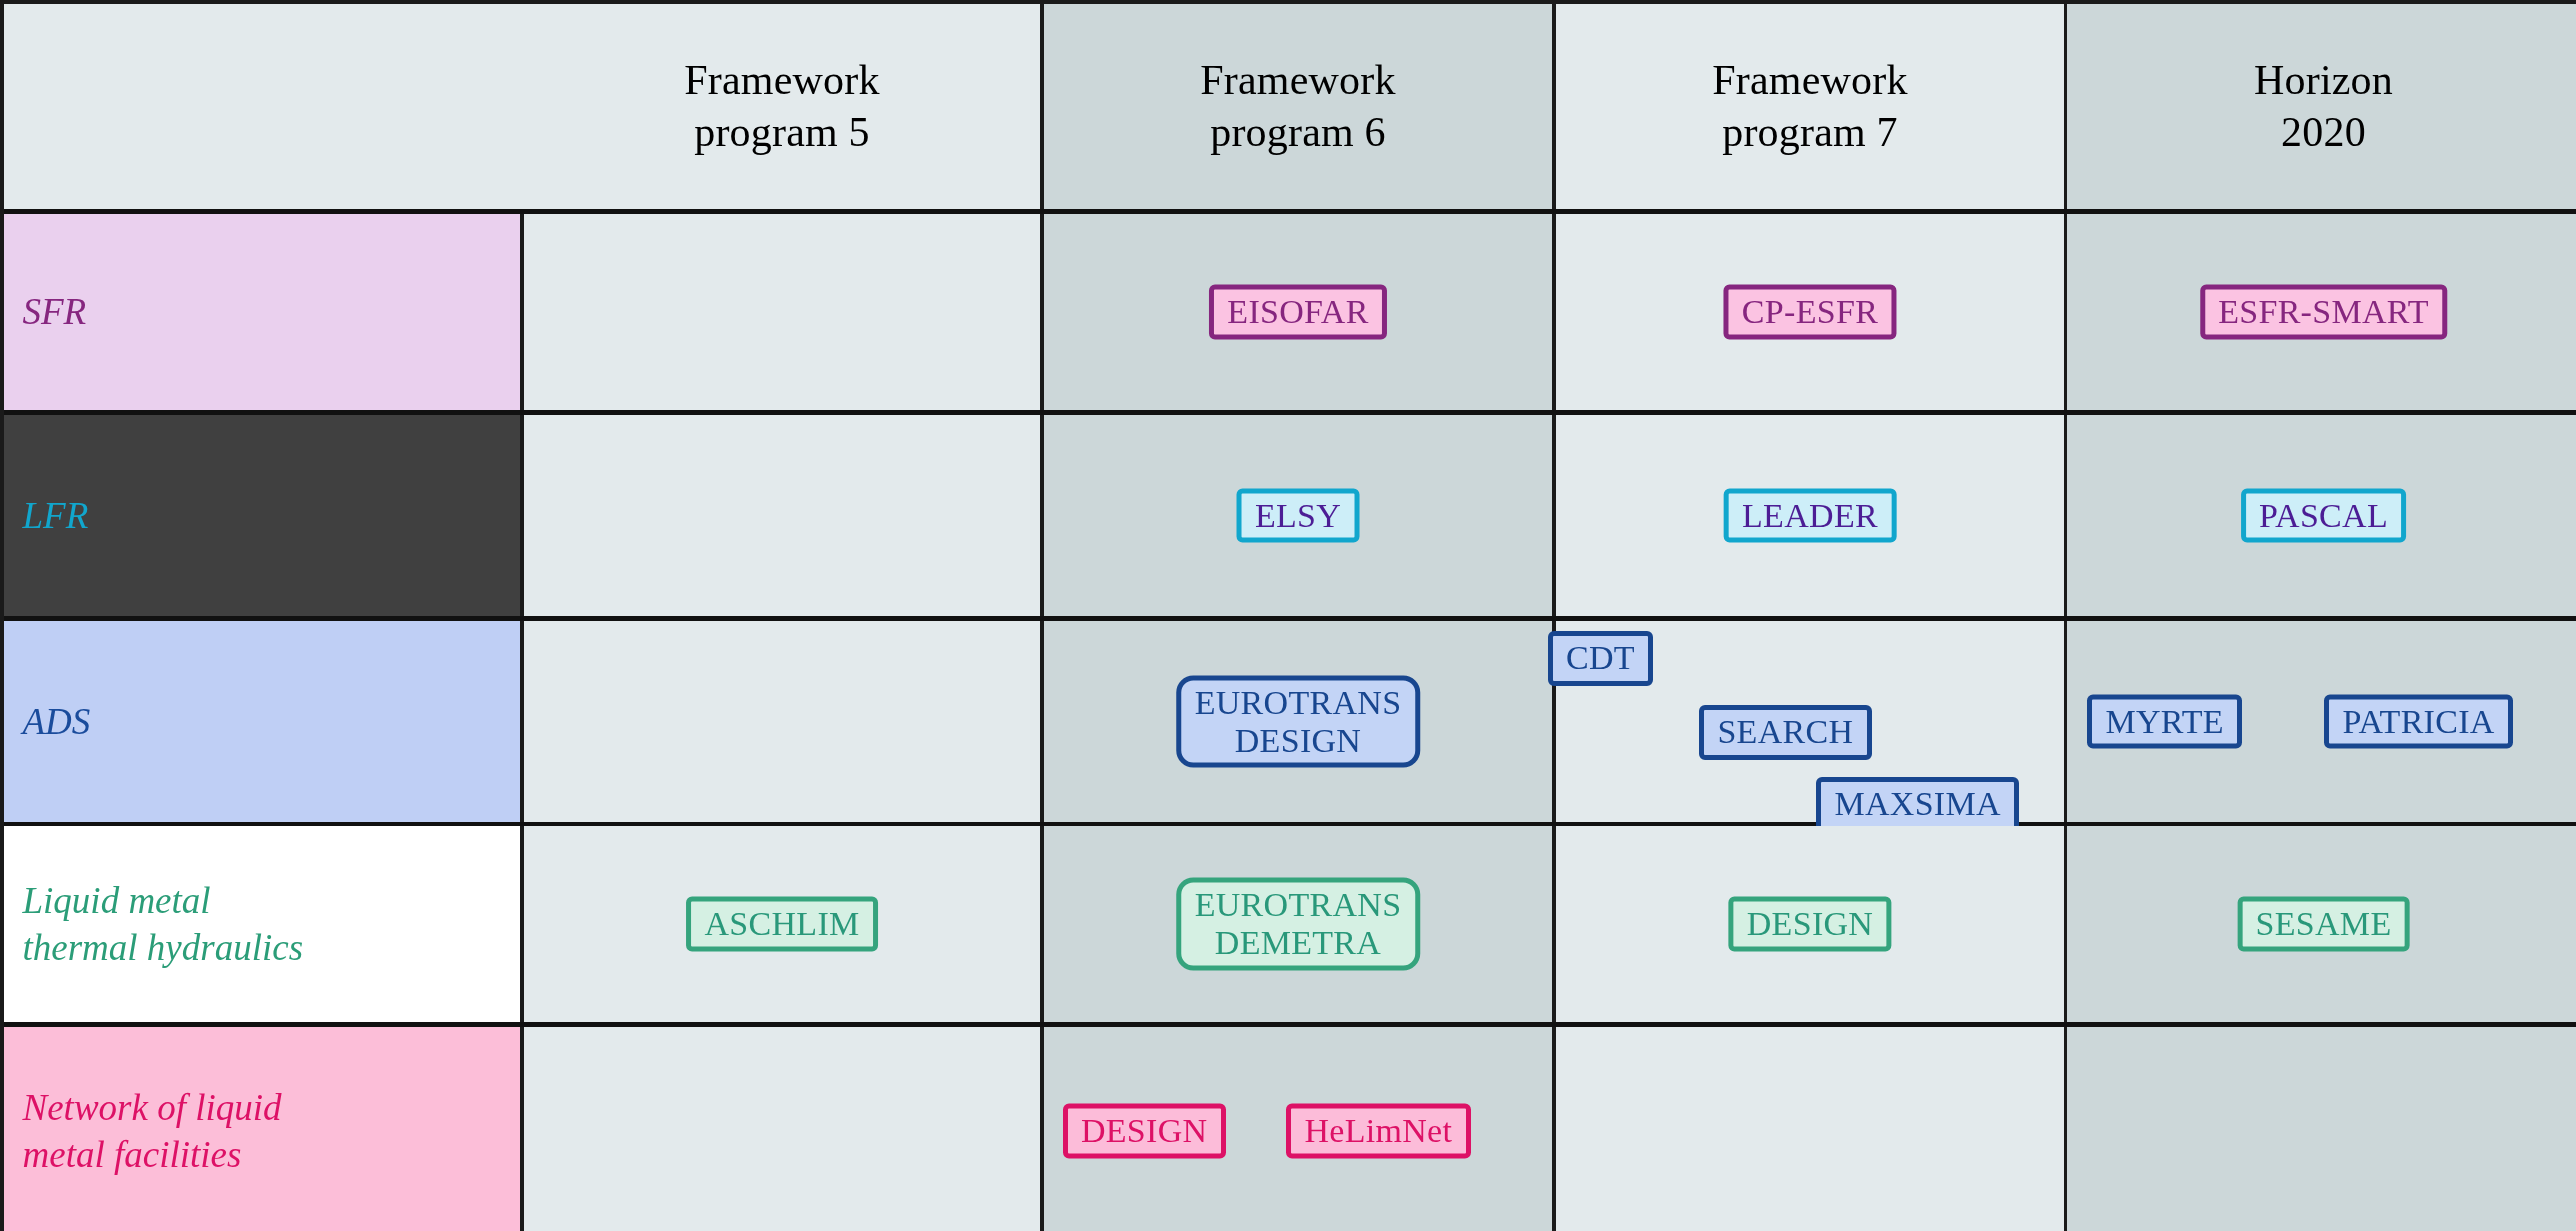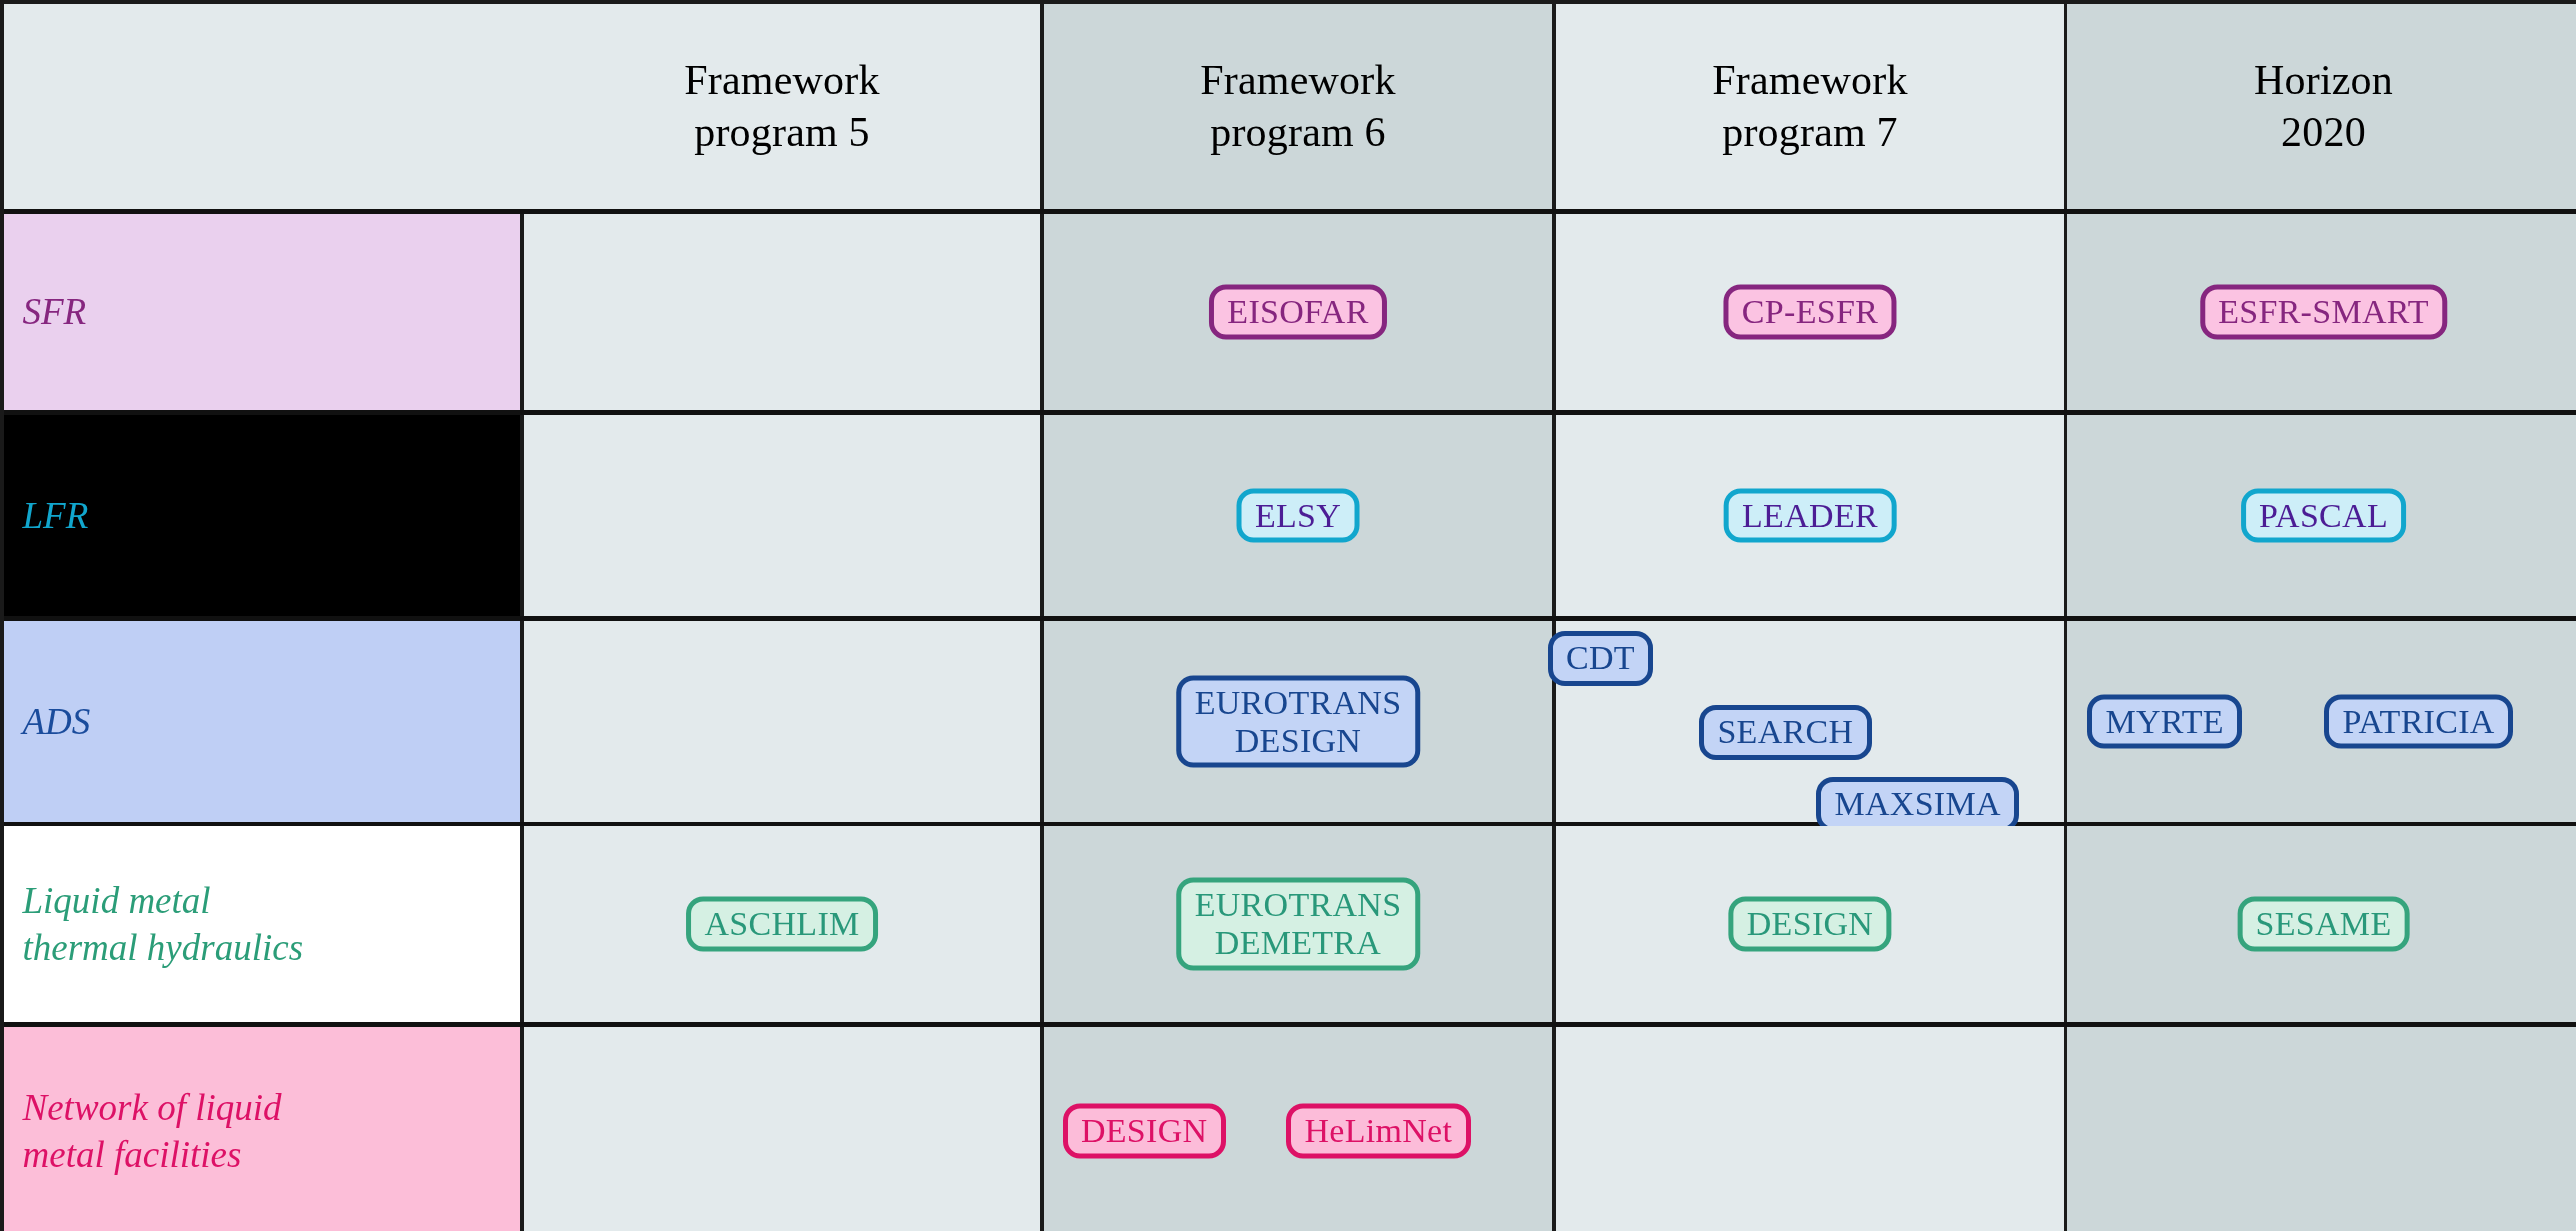--- a/index.html
+++ b/index.html
@@ -105,21 +105,21 @@
 
   
   .badge-area {
     position: relative;
     width: 100%;
     height: 100%;
   }
   .badge {
     position: absolute;
     box-sizing: border-box;
-    border-radius: 17px;
+    border-radius: 6px;
     border-style: solid;
     border-width: 5px;
     display: flex;
     align-items: center;
     justify-content: center;
     text-align: center;
     font-size: 34px;
     line-height: 1.12;
     padding: 3.4px 13.4px;
     white-space: pre-line;
@@ -138,21 +138,21 @@
   .t-lmth { background: #d5f0e3; border-color: #35a47d; color: #29987a; }
   .t-net  { background: #fcbcd9; border-color: #dd1166; color: #dd1166; }
 
   .lbl-sfr  { color: #86267f; }
   .lbl-lfr  { color: #11a6cd; }
   .lbl-ads  { color: #1a4c9c; }
   .lbl-lmth { color: #2b9d78; }
   .lbl-net  { color: #dd1166; }
 
   .bg-sfr  { background: #ead0ee; }
-  .bg-lfr  { background: #000000; }
+  .bg-lfr  { background: #404040; }
   .bg-ads  { background: #bfcff5; }
   .bg-lmth { background: #ffffff; }
   .bg-net  { background: #fcbed8; }
 </style>
 </head>
 <body>
 
 <div class="matrix">
 
   <div class="row" id="row-header">

